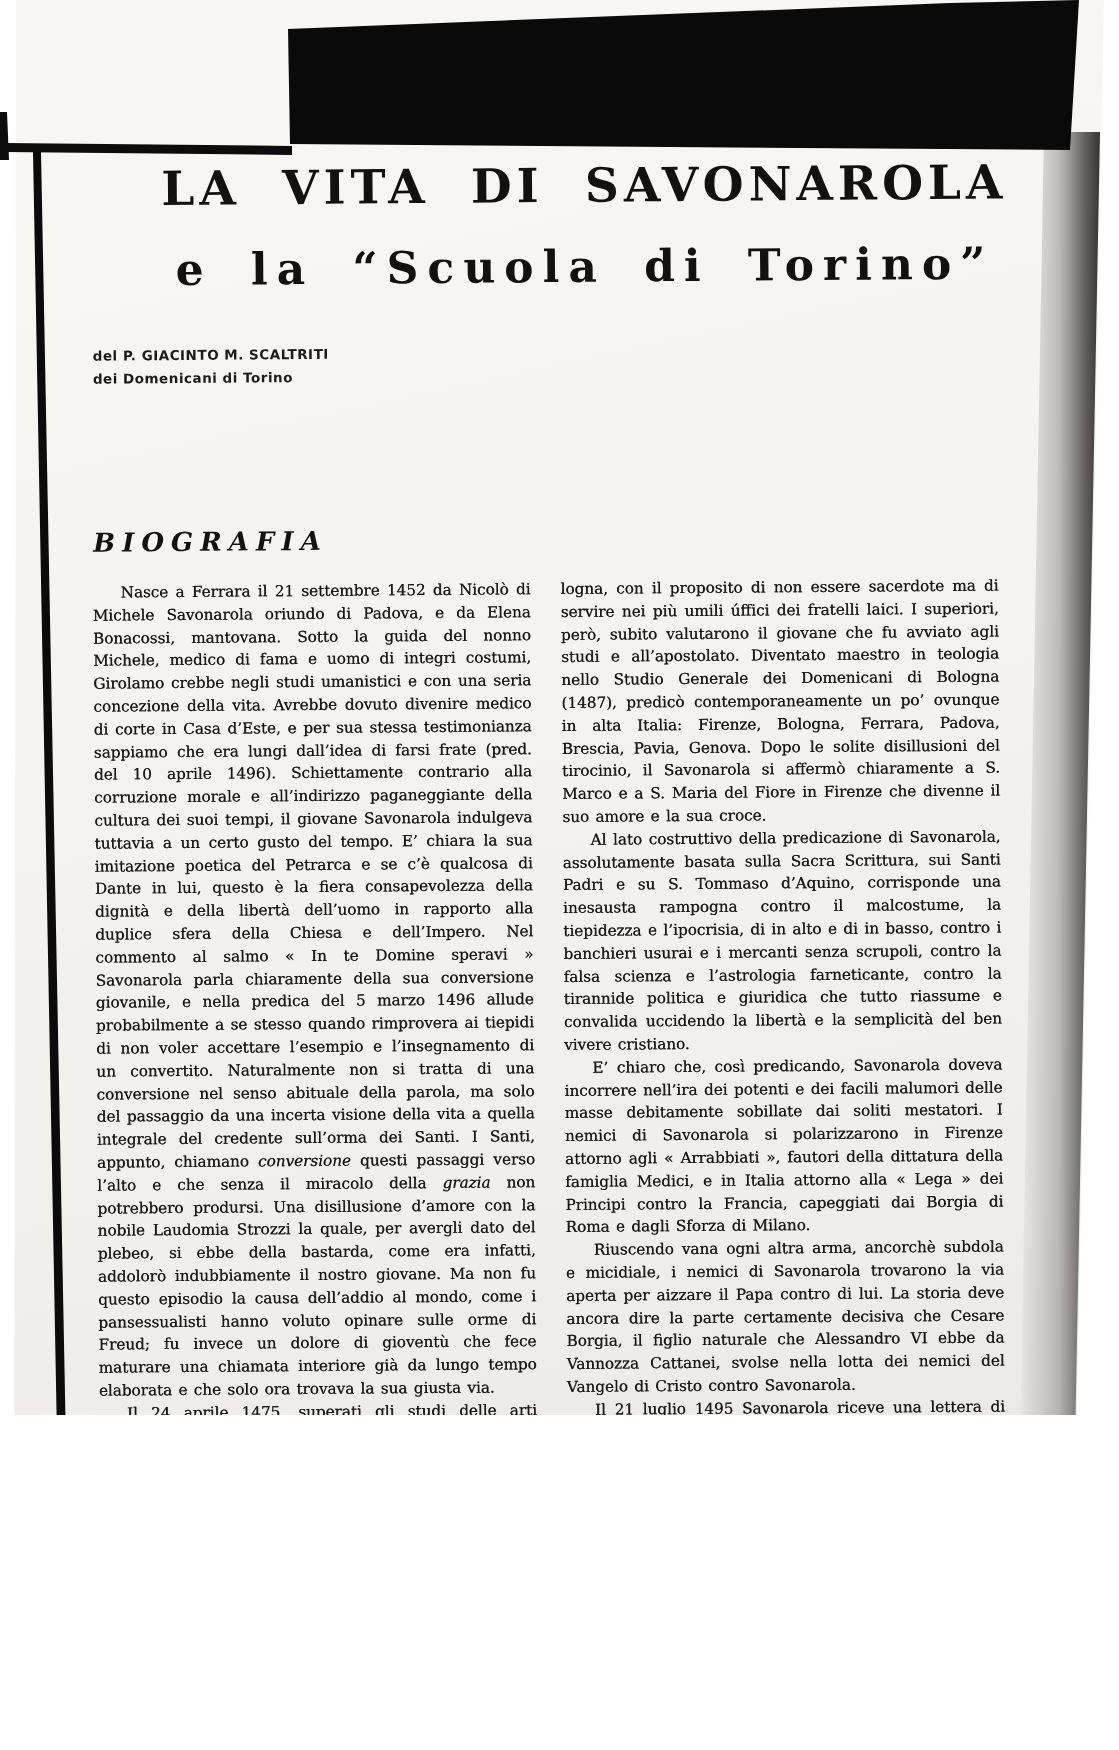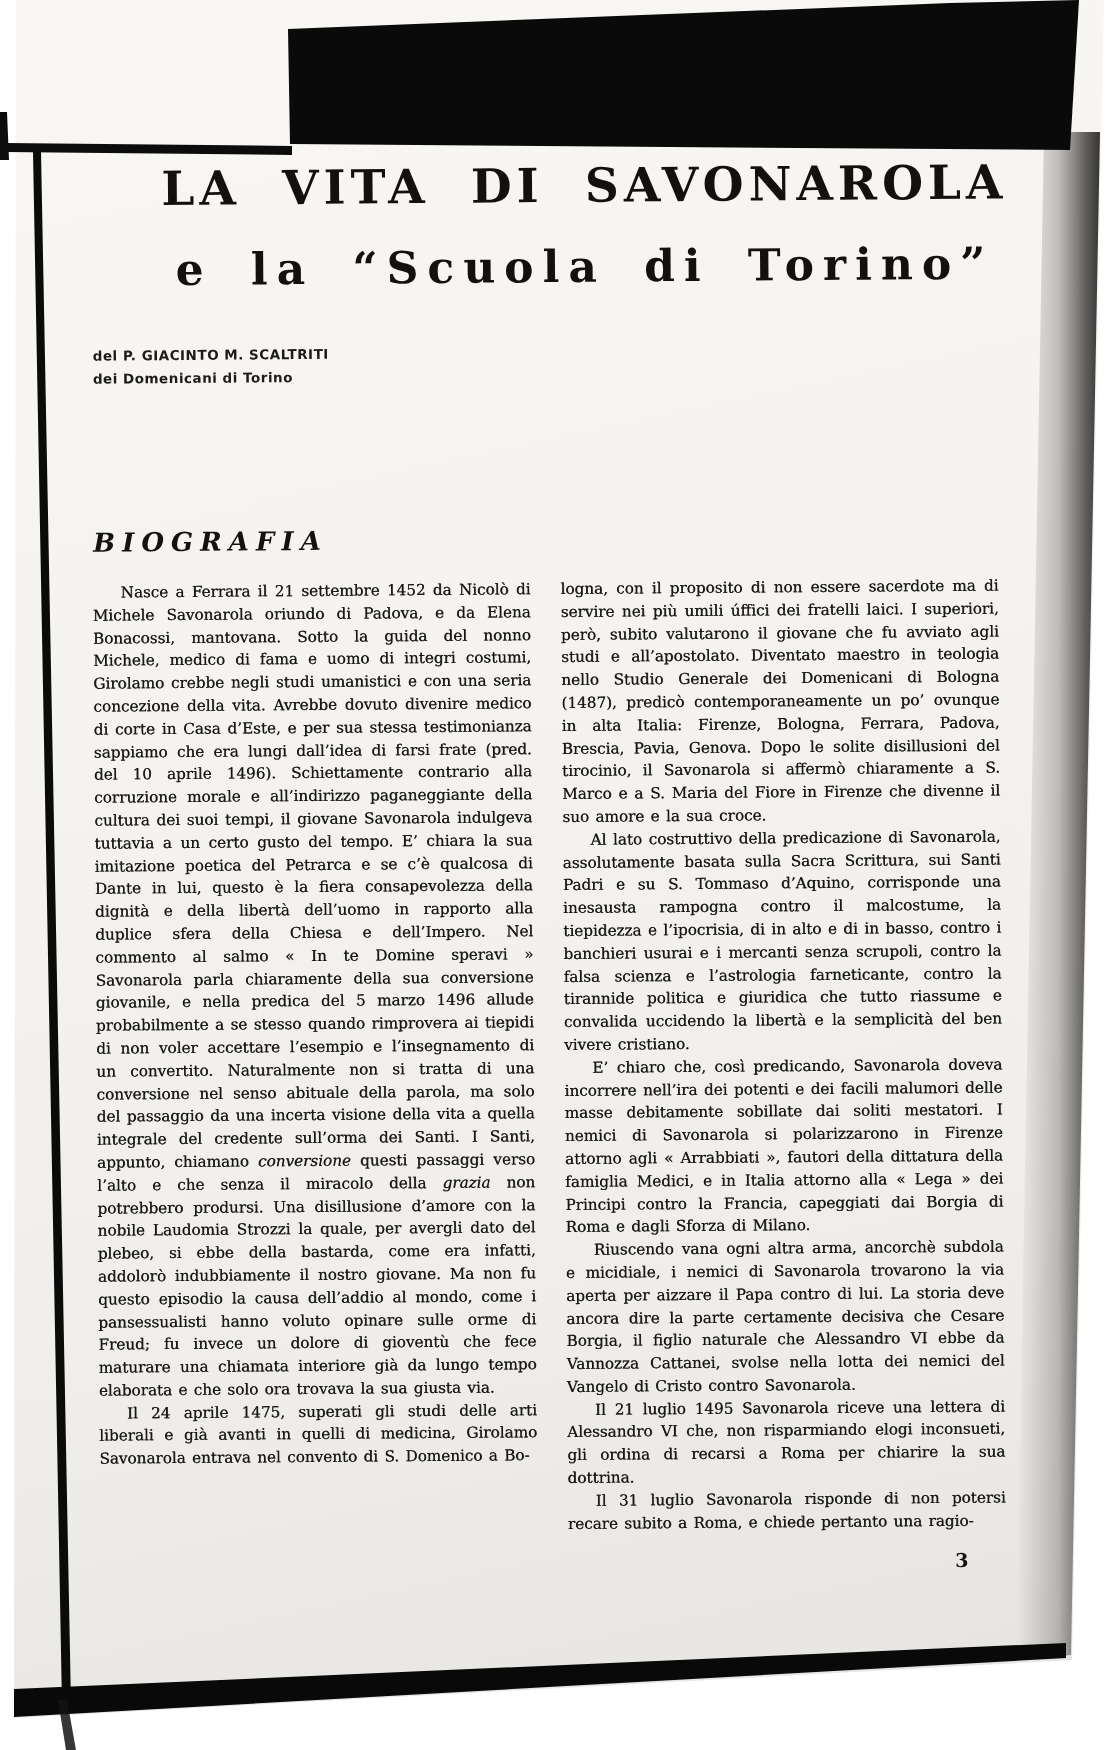--- a/index.html
+++ b/index.html
@@ -1,16 +1,16 @@
 <!DOCTYPE html>
 <html><head>
 <meta charset="utf-8">
 <style>
   html,body{margin:0;padding:0;background:#ffffff;}
-  .scan{position:relative;width:1119px;height:1750px;overflow:hidden;background:#ffffff;
+  .scan{position:relative;width:1119px;height:1415px;overflow:hidden;background:#ffffff;
         font-family:"DejaVu Serif",serif;}
   .paper{position:absolute;left:0;top:0;width:1119px;height:1750px;
          background:linear-gradient(168deg,#f8f7f4 0%,#f4f3ef 40%,#efeeea 70%,#e7e6e2 92%,#e2e1dd 100%);
          clip-path:polygon(16px 0px,1104px 0px,1072px 1660px,14px 1718px);}
   .ink{position:absolute;left:0;top:0;pointer-events:none;}
   .content{position:absolute;left:0;top:0;width:1119px;height:1750px;color:#161514;
            transform:rotate(-0.45deg);transform-origin:560px 900px;}
   .title1{position:absolute;left:140px;top:158px;width:900px;margin:0;text-align:center;
           font-family:"DejaVu Serif",serif;font-weight:bold;font-size:47px;
           letter-spacing:5px;word-spacing:20px;color:#121110;}

